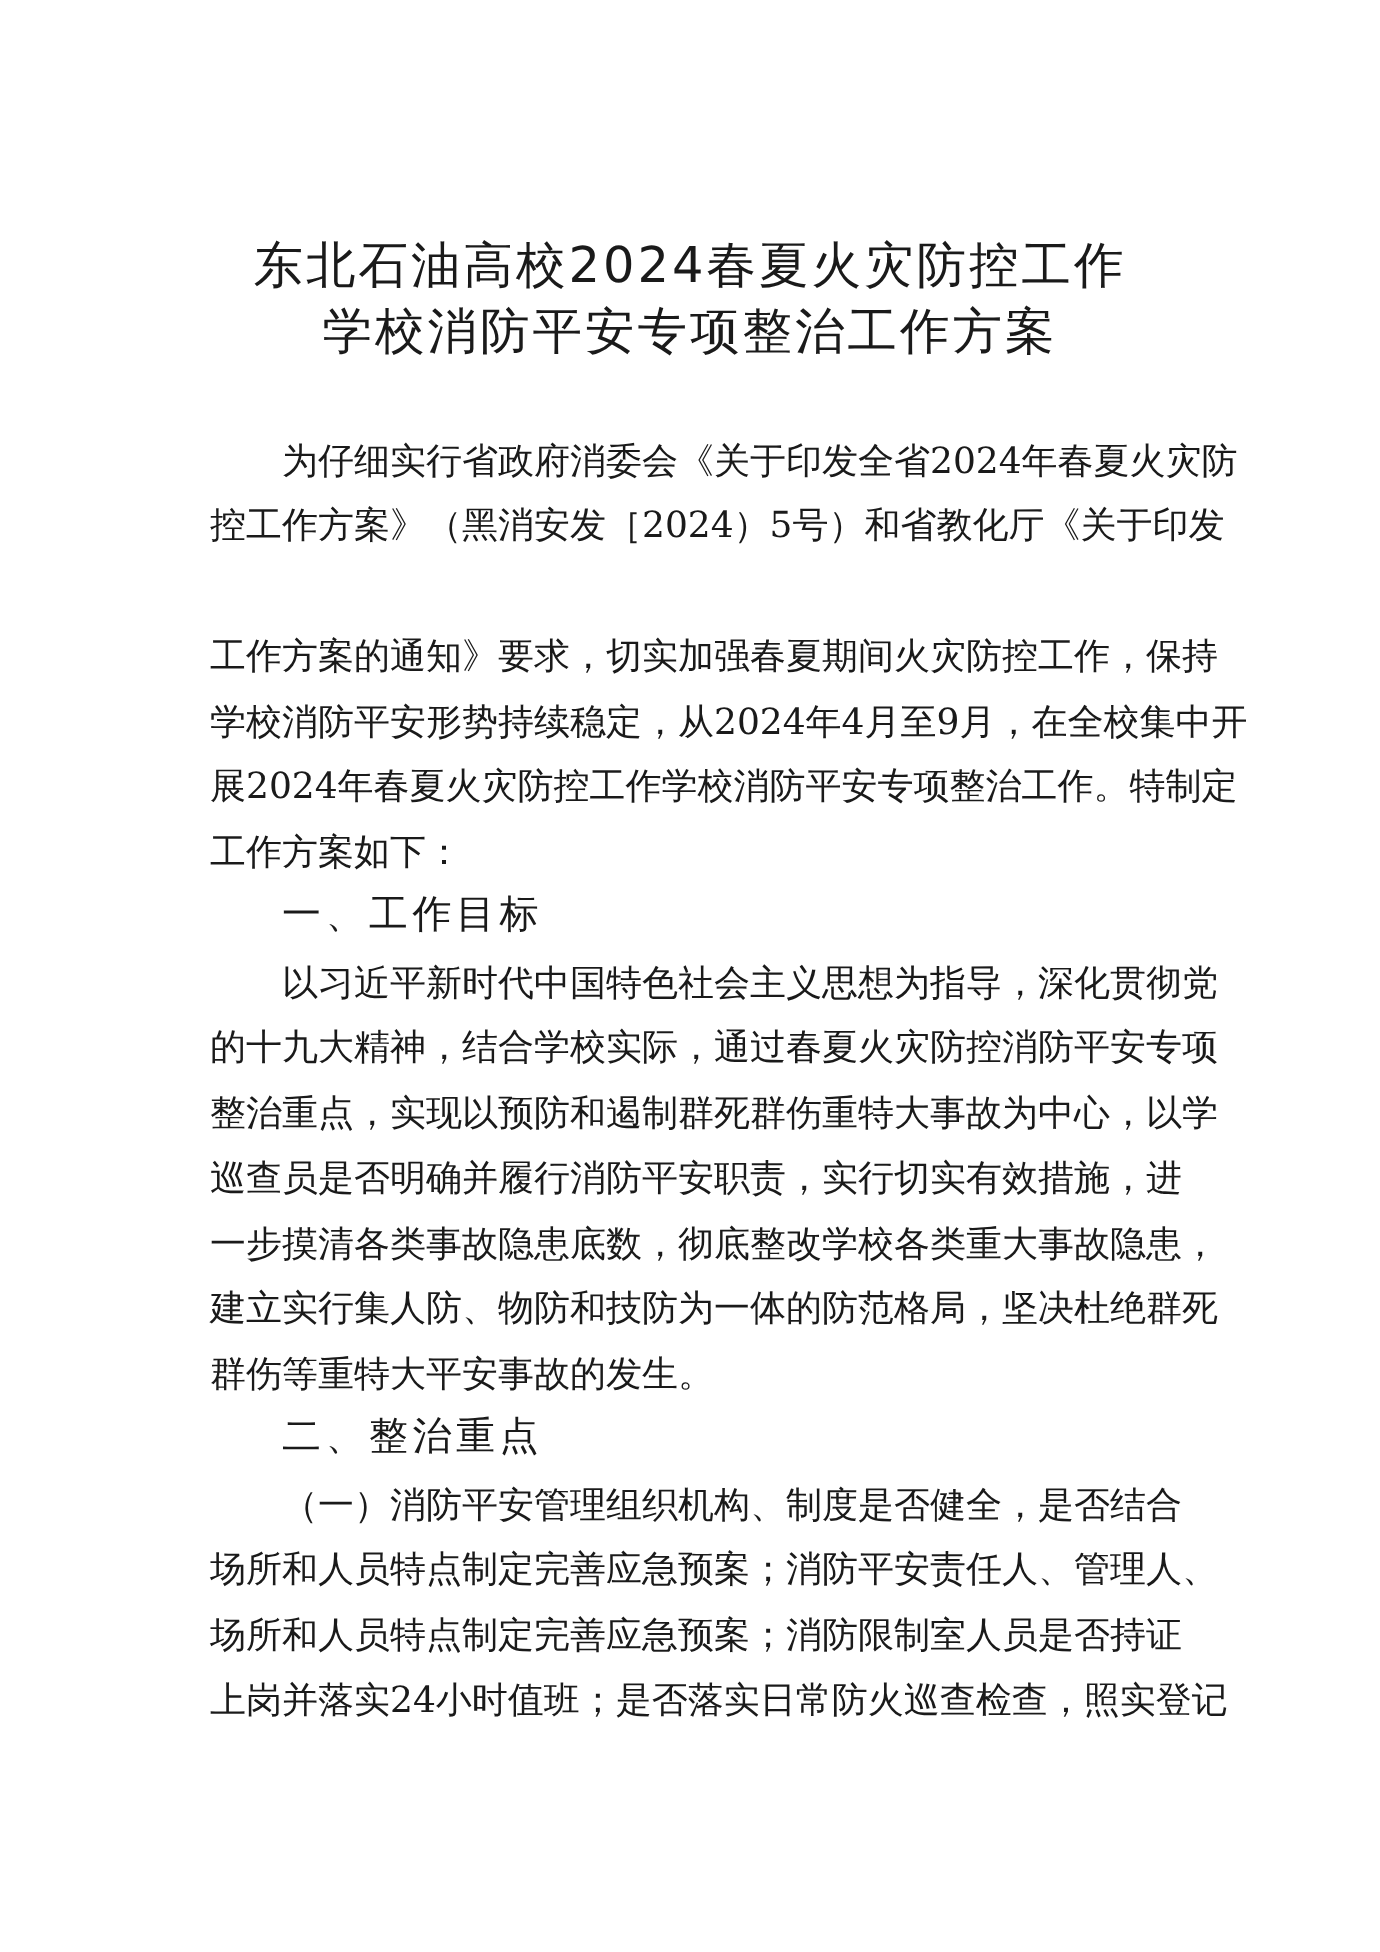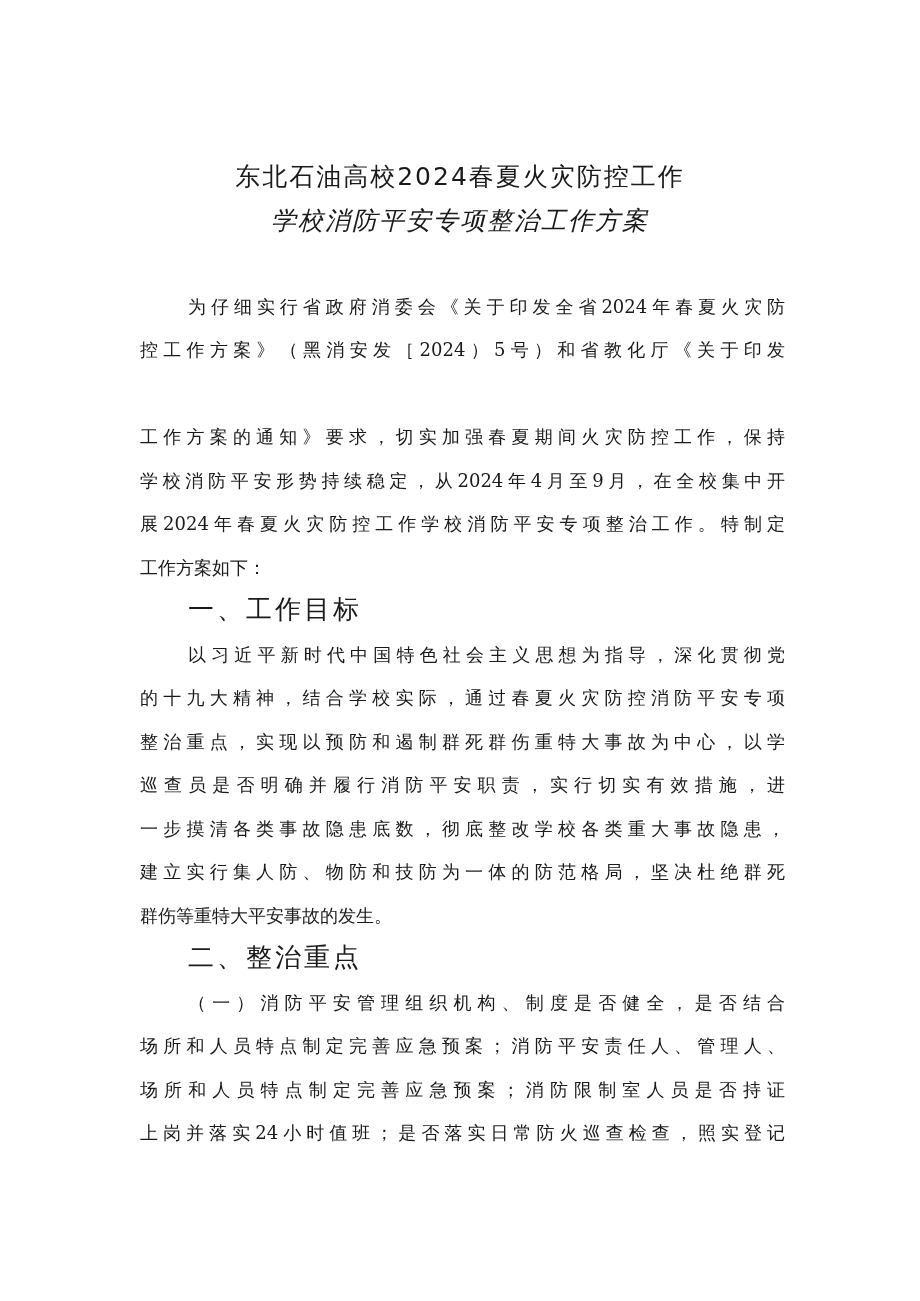--- a/index.html
+++ b/index.html
@@ -21,33 +21,33 @@
       width: 920px;
       height: 1301px;
       background: #ffffff;
     }
     .title {
       position: absolute;
       left: 0;
       width: 920px;
       text-align: center;
       font-family: "DejaVu Sans", "Liberation Sans", sans-serif;
-      font-size: 25px;
+      font-size: 33px;
       letter-spacing: 2px;
       line-height: 44px;
       color: #1a1a1a;
       white-space: nowrap;
     }
     .title.l1 { top: 155px; }
-    .title.l2 { top: 199px; font-style: italic; }
+    .title.l2 { top: 199px; }
     .body-line {
       position: absolute;
       left: 140px;
       width: 645px;
-      font-size: 18px;
+      font-size: 24px;
       line-height: 30px;
       height: 30px;
       white-space: nowrap;
       color: #1a1a1a;
       text-align: justify;
       text-align-last: justify;
       font-family: "DejaVu Serif", "Liberation Serif", serif;
     }
     .body-line.indent { left: 188px; width: 597px; }
     .body-line.short { text-align-last: left; }

